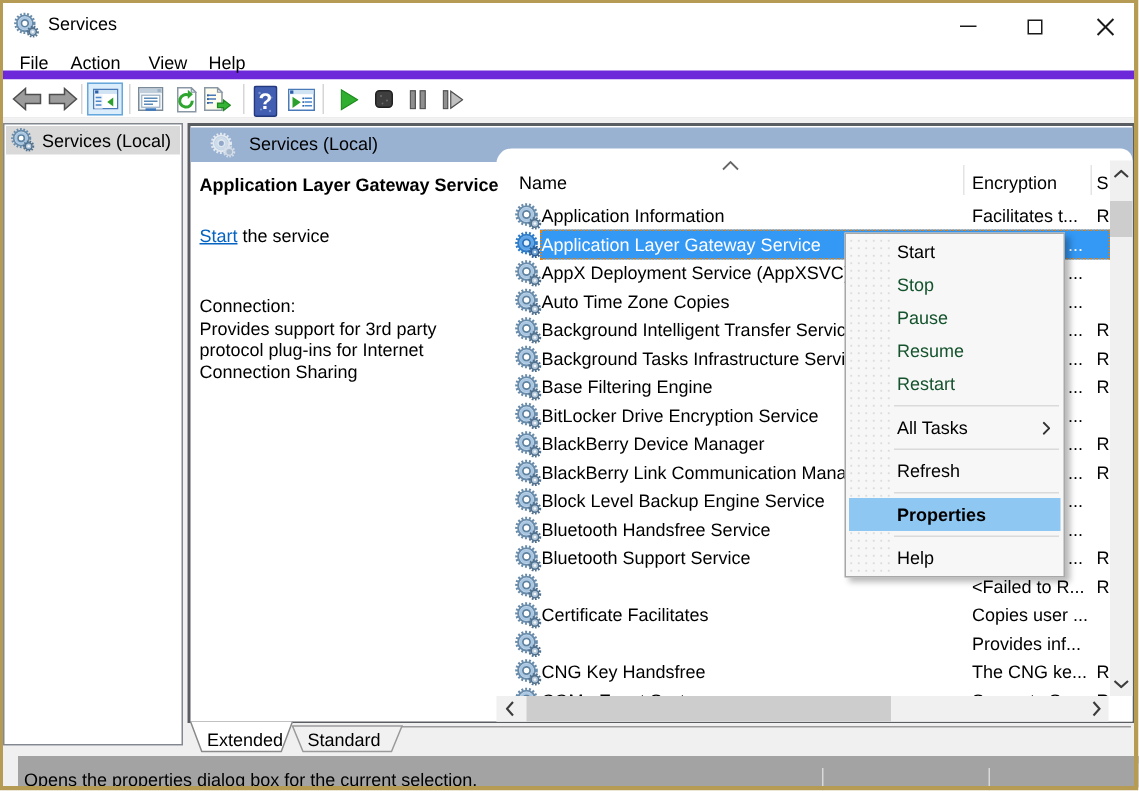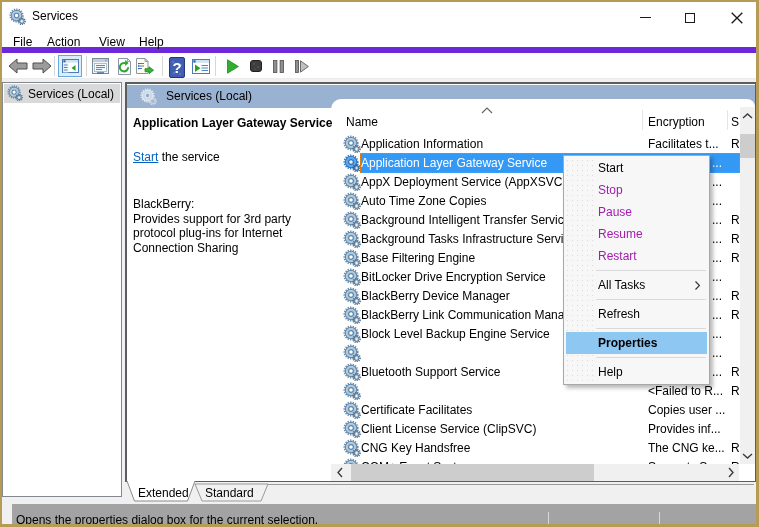--- a/index.html
+++ b/index.html
@@ -24,21 +24,21 @@
 .dce{position:absolute;left:381px;top:3px}
 .stt{position:absolute;left:400px;top:3px}
 .selbg{position:absolute;left:29px;top:0px;width:380px;height:20px;background:#3498f5;border:1px dotted #e8820c;z-index:2}
 #vsb{position:absolute;left:740px;top:107px;width:15px;height:357px;background:#f0f0f0;z-index:5}
 #hsb{position:absolute;left:331px;top:464px;width:408px;height:17px;background:#f0f0f0;z-index:5}
 .thumb{position:absolute;background:#cdcdcd}
 .sbtn{position:absolute;display:flex;align-items:center;justify-content:center}
 #menu{position:absolute;left:563px;top:155px;width:147px;height:230px;background:#f7f7f7;border:1px solid #a8a8a8;box-shadow:3px 3px 4px rgba(0,0,0,0.28);z-index:20}
 #menu .mi{position:absolute;left:1px;width:143px;height:22px;line-height:22px;padding-left:33px}
 #menu .sep{position:absolute;left:32px;width:110px;height:1px;background:#dadada}
-.dis{color:#a21caf}
+.dis{color:#14532d}
 #mhl{position:absolute;left:2px;top:176px;width:141px;height:22px;background:#8fc7f3}
 #tabs{position:absolute;left:0;top:481px;width:759px;height:22px}
 #status{position:absolute;left:12px;top:504px;width:755px;height:21px;background:#a3a3a3;border-top:5px solid #a3a3a3}
 #status .txt{position:absolute;left:4px;top:4px}
 .link{color:#0563c1;text-decoration:underline}
 .info{position:absolute;white-space:nowrap}
 </style></head>
 <body>
 <svg width="0" height="0" style="position:absolute">
     <defs>
@@ -199,21 +199,21 @@
 <div id="rpane">
  <div id="band">
   <svg style="position:absolute;left:13px;top:3px" width="17" height="17" viewBox="0 0 18 18">
         <use href="#gearw"></use>
       </svg>
   <span style="position:absolute;left:39px;top:4px">Services (Local)</span>
  </div>
  <div id="listpanel"></div>
  <div class="info" style="left:6px;top:32px;font-weight:bold">Application Layer Gateway Service</div>
  <div class="info" style="left:6px;top:66px"><span class="link">Start</span> the service</div>
- <div class="info" style="left:6px;top:113px">BlackBerry:</div>
+ <div class="info" style="left:6px;top:113px">Connection:</div>
  <div class="info" style="left:6px;top:127.5px">Provides support for 3rd party</div>
  <div class="info" style="left:6px;top:142px">protocol plug-ins for Internet</div>
  <div class="info" style="left:6px;top:156.5px">Connection Sharing</div>
  <div class="hdr" style="left:219px;top:31px">Name</div>
  <svg class="hdr" style="left:354px;top:23px" width="12" height="7" viewBox="0 0 12 7">
       <polyline points="1,6 6,1 11,6" fill="none" stroke="#666" stroke-width="1.2"></polyline>
     </svg>
  <div class="hdr" style="left:521px;top:31px">Encryption</div>
  <div class="hdr" style="left:604px;top:31px">S</div>
  <div class="hcol" style="left:515px"></div>
@@ -302,20 +302,21 @@
       <svg class="gi" width="18" height="18" viewBox="0 0 18 18">
         <use href="#gear"></use>
       </svg>
       <div class="nm">Block Level Backup Engine Service</div>
       <div class="dce">...</div>
     </div>
 <div class="row" style="top:343px">
       <svg class="gi" width="18" height="18" viewBox="0 0 18 18">
         <use href="#gear"></use>
       </svg>
+      <div class="nm">Bluetooth Handsfree Service</div>
       <div class="dce">...</div>
     </div>
 <div class="row" style="top:362px">
       <svg class="gi" width="18" height="18" viewBox="0 0 18 18">
         <use href="#gear"></use>
       </svg>
       <div class="nm">Bluetooth Support Service</div>
       <div class="dce">...</div>
       <div class="stt">R</div>
     </div>
@@ -330,21 +331,20 @@
       <svg class="gi" width="18" height="18" viewBox="0 0 18 18">
         <use href="#gear"></use>
       </svg>
       <div class="nm">Certificate Facilitates</div>
       <div class="dc">Copies user ...</div>
     </div>
 <div class="row" style="top:419px">
       <svg class="gi" width="18" height="18" viewBox="0 0 18 18">
         <use href="#gear"></use>
       </svg>
-      <div class="nm">Client License Service (ClipSVC)</div>
       <div class="dc">Provides inf...</div>
     </div>
 <div class="row" style="top:438px">
       <svg class="gi" width="18" height="18" viewBox="0 0 18 18">
         <use href="#gear"></use>
       </svg>
       <div class="nm">CNG Key Handsfree</div>
       <div class="dc">The CNG ke...</div>
       <div class="stt">R</div>
     </div>

